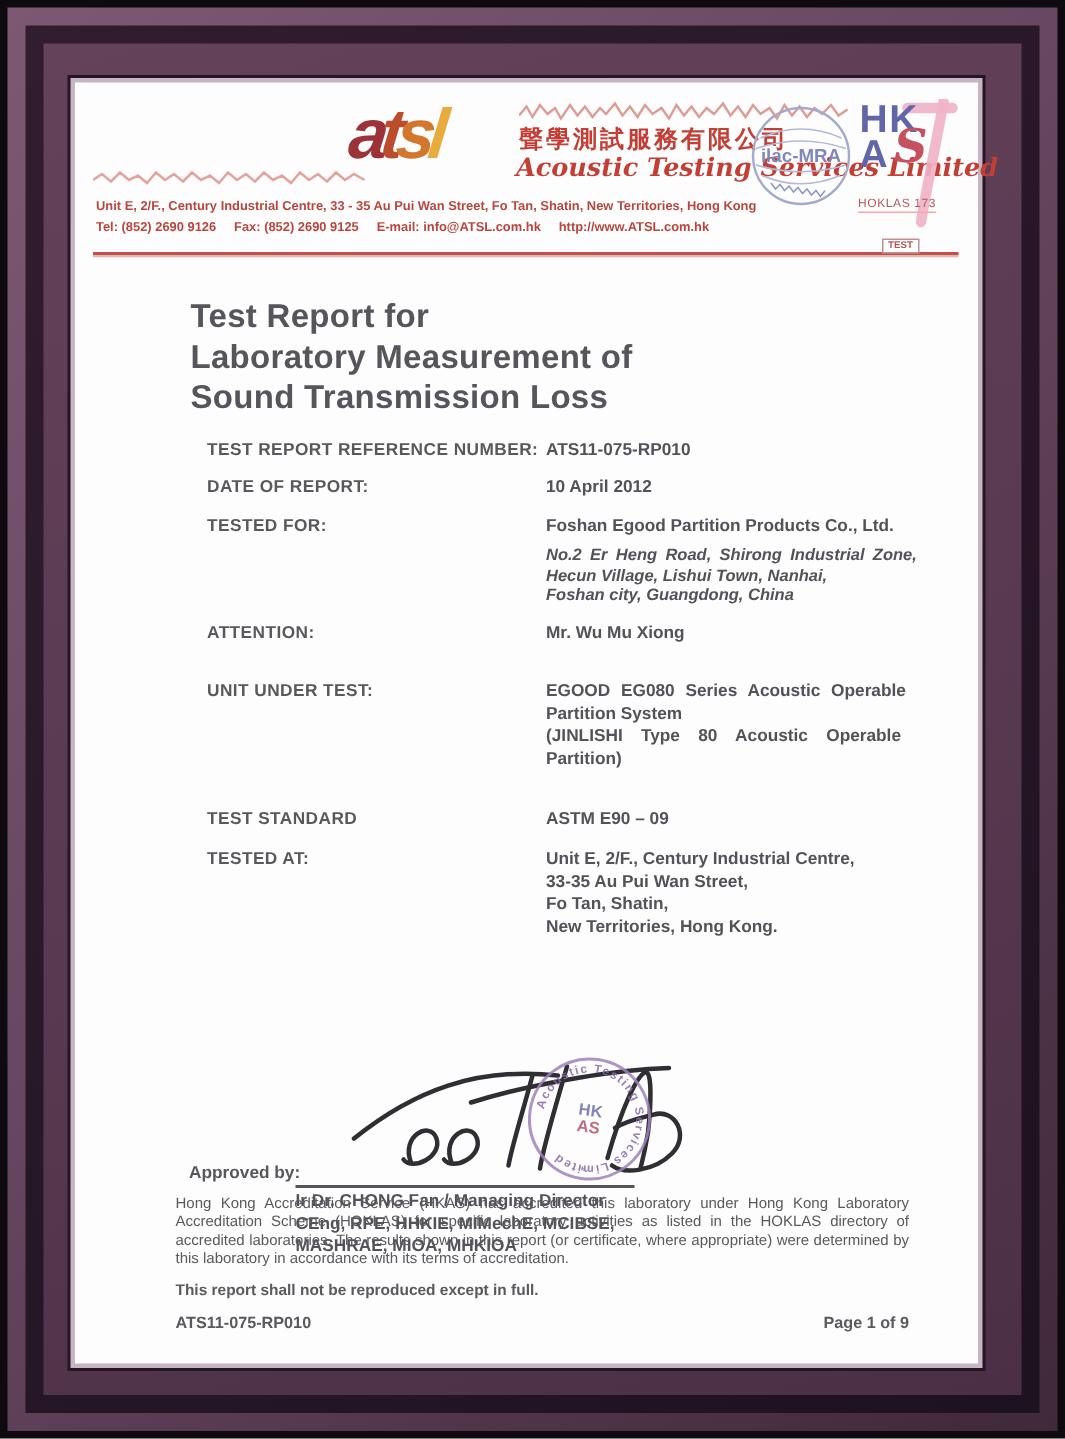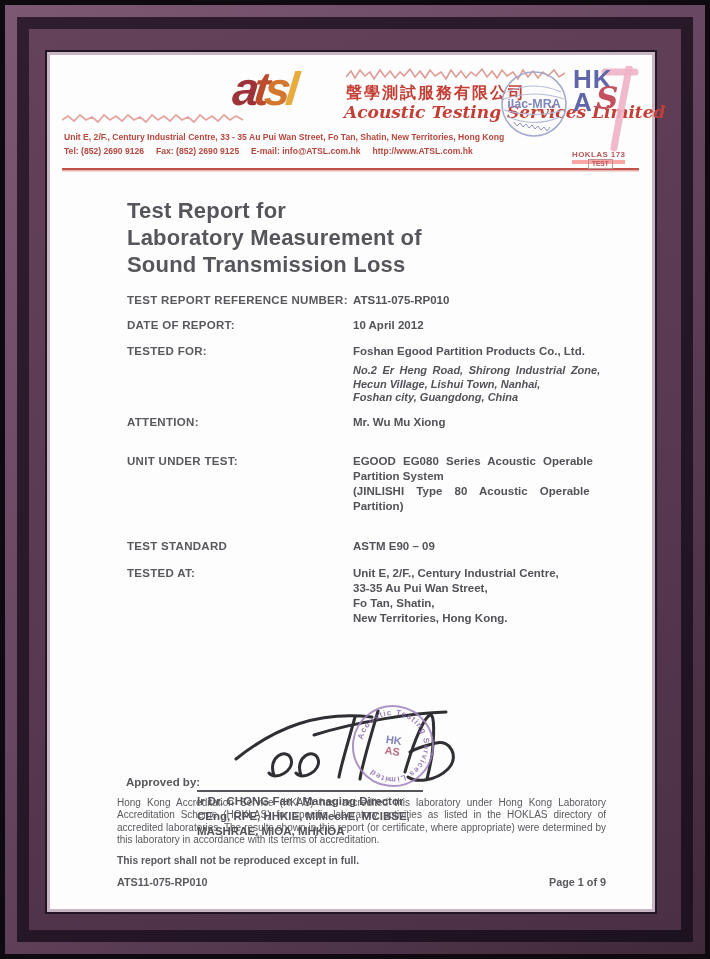--- a/index.html
+++ b/index.html
@@ -33,26 +33,26 @@
   .addr2{top:91px;}
   .red-rule{position:absolute;left:12px;top:113px;width:577px;height:2.4px;background:#c25249;box-shadow:0 1.5px 0 #e5b4ae;}
   
   .ilac{position:absolute;left:449px;top:14px;}
   
   .hkas{position:absolute;left:521px;top:11px;width:74px;height:102px;}
   .hkas .hk{position:absolute;left:2px;top:0;font-size:26px;font-weight:bold;color:#6066a7;letter-spacing:1px;line-height:1;}
   .hkas .ha{position:absolute;left:2px;top:23px;font-size:26px;font-weight:bold;color:#6066a7;line-height:1;}
   .hkas .hs{position:absolute;left:25px;top:17px;font-size:31px;font-weight:bold;font-style:italic;font-family:"DejaVu Serif",serif;color:#c45060;line-height:1;}
   .hkas .tick{position:absolute;left:0;top:0;}
-  .hkas .hoklas{position:absolute;left:1px;top:84px;font-size:8px;font-weight:bold;color:#b6575a;letter-spacing:0.4px;border-bottom:4px solid #fca5a5;padding-bottom:1px;white-space:nowrap;}
+  .hkas .hoklas{position:absolute;left:1px;top:65px;font-size:8px;font-weight:normal;color:#b6575a;letter-spacing:0.4px;border-bottom:1px solid #fca5a5;padding-bottom:1px;white-space:nowrap;}
   .hkas .test-box{position:absolute;left:17px;top:93px;font-size:6.5px;font-weight:bold;color:#b6575a;border:1px solid #c09093;padding:0 3px;line-height:8px;}
   
   .title{position:absolute;left:77px;top:142px;font-size:22px;font-weight:bold;color:#55555b;line-height:27px;letter-spacing:0.2px;}
   
-  .fields{position:absolute;left:77px;top:238px;width:482px;}
+  .fields{position:absolute;left:88px;top:238px;width:482px;}
   .frow{display:flex;align-items:flex-start;}
   .flabel{width:226px;flex:0 0 226px;font-size:11.5px;font-weight:bold;color:#58585d;letter-spacing:0.3px;line-height:15px;}
   .fvalue{width:256px;font-size:11.5px;font-weight:bold;color:#525258;line-height:15px;}
   .vline{min-height:0;}
   .vline:empty{min-height:5px;}
   .row-testedfor .vline:nth-child(n+3){line-height:13.5px;font-size:11px;font-style:italic;}
   .row-testedfor .vline:nth-child(3){word-spacing:2.5px;}
   .row-unit .vline:nth-child(1){word-spacing:4px;}
   .row-unit .vline:nth-child(3){word-spacing:9px;}
   

